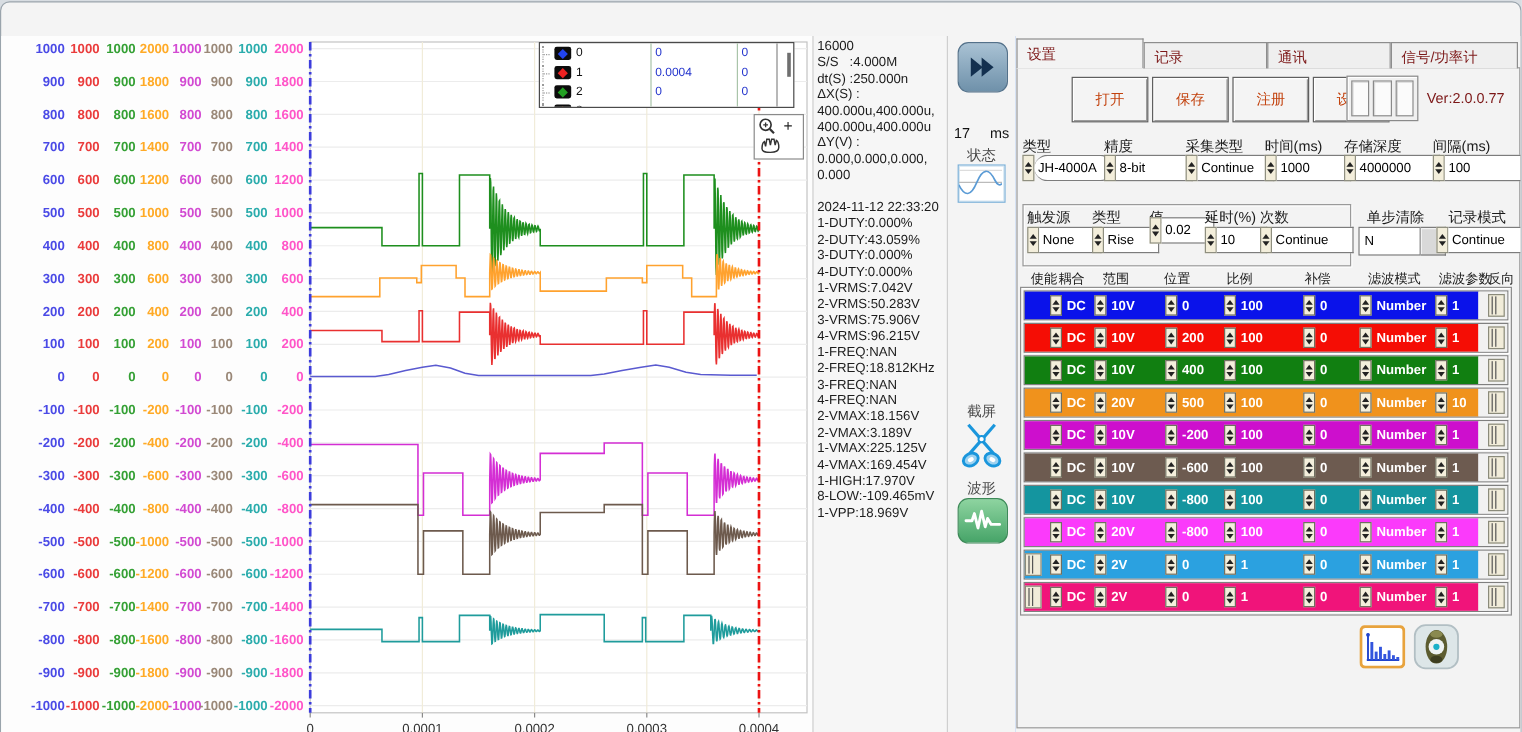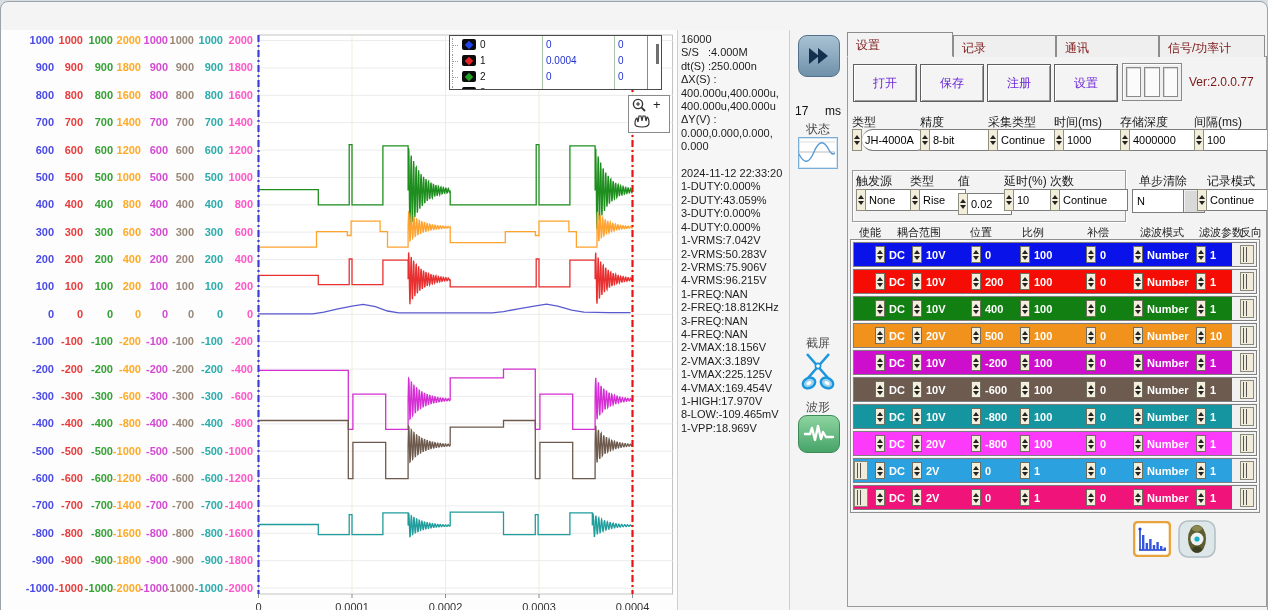--- a/index.html
+++ b/index.html
@@ -50,21 +50,21 @@
   
   .rpanel{position:absolute;left:845px;top:28px;width:423px;height:580px;background:#f4f4f4;}
   .tabbar{position:absolute;left:1px;top:2px;right:2px;height:25px;display:flex;z-index:2;}
   .tab{box-sizing:border-box;font-size:12px;color:#7c1717;padding:4px 0 0 8px;
        border:1px solid #8d8d8d;background:#efefef;height:22px;margin-top:3px;border-bottom:none;}
   .tab.active{height:25px;margin-top:0;background:#f3f3f3;border-bottom:1px solid #f3f3f3;}
   .tabpage{position:absolute;left:1px;top:26px;right:2px;bottom:3px;border:1px solid #9a9a9a;
            background:#f3f3f3;}
   .wbtn{position:absolute;width:62px;height:36px;background:#f4f4f4;border:1px solid #5f5f5f;
         box-shadow:inset 1px 1px 0 #ffffff,inset -1px -1px 0 #9b9b9b;
-        font-size:12px;color:#6d28d9;display:flex;align-items:center;justify-content:center;}
+        font-size:12px;color:#c2410c;display:flex;align-items:center;justify-content:center;margin-left:40px;}
   .cellbox{position:absolute;left:274px;top:6px;width:60px;height:38px;border:1px solid #8a8a8a;
            box-shadow:inset 1px 1px 0 #fff;background:#f0f0f0;display:flex;gap:3px;padding:3px;box-sizing:border-box;}
   .cell{flex:1;background:#fbfbfb;border:1px solid #8a8a8a;box-shadow:inset 1px 1px 0 #d9d9d9;}
   .ver{position:absolute;left:341px;top:18px;font-size:12px;color:#7c1717;}
   .flabel{position:absolute;font-size:12px;color:#1a1a1a;white-space:nowrap;}
   .spinctl{position:absolute;display:flex;height:22px;}
   .spin-arrows{width:10px;background:#f3eedb;border:1px solid #8f8f80;box-sizing:border-box;
                display:flex;flex-direction:column;align-items:center;justify-content:center;gap:2px;flex:none;}
   .arr{width:0;height:0;border-left:3px solid transparent;border-right:3px solid transparent;}
   .arr.up{border-bottom:4px solid #222;}
@@ -398,21 +398,21 @@
       <div class="line">0.000,0.000,0.000,</div>
       <div class="line">0.000</div>
       <div class="line"> </div>
       <div class="line">2024-11-12 22:33:20</div>
       <div class="line">1-DUTY:0.000%</div>
       <div class="line">2-DUTY:43.059%</div>
       <div class="line">3-DUTY:0.000%</div>
       <div class="line">4-DUTY:0.000%</div>
       <div class="line">1-VRMS:7.042V</div>
       <div class="line">2-VRMS:50.283V</div>
-      <div class="line">2-VRMS:75.906V</div>
+      <div class="line">3-VRMS:75.906V</div>
       <div class="line">4-VRMS:96.215V</div>
       <div class="line">1-FREQ:NAN</div>
       <div class="line">2-FREQ:18.812KHz</div>
       <div class="line">3-FREQ:NAN</div>
       <div class="line">4-FREQ:NAN</div>
       <div class="line">2-VMAX:18.156V</div>
       <div class="line">2-VMAX:3.189V</div>
       <div class="line">1-VMAX:225.125V</div>
       <div class="line">4-VMAX:169.454V</div>
       <div class="line">1-HIGH:17.970V</div>
@@ -541,21 +541,21 @@
           </div>
           <div class="flabel" style="left: 62px; top: 116px;">类型</div>
           <div class="spinctl" style="left: 62px; top: 132px;">
             <div class="spin-arrows">
               <i class="arr up"></i>
               <i class="arr dn"></i>
             </div>
             <div class="spin-field" style="width: 46px;">Rise</div>
           </div>
           <div class="flabel" style="left: 110px; top: 116px;">值</div>
-          <div class="spinctl" style="left: 110px; top: 136px;">
+          <div class="spinctl" style="left: 110px; top: 124px;">
             <div class="spin-arrows">
               <i class="arr up"></i>
               <i class="arr dn"></i>
             </div>
             <div class="spin-field" style="width: 44px;">0.02</div>
           </div>
           <div class="flabel" style="left: 156px; top: 116px;">延时(%)</div>
           <div class="spinctl" style="left: 156px; top: 132px;">
             <div class="spin-arrows">
               <i class="arr up"></i>
@@ -584,21 +584,21 @@
             <div class="spin-arrows">
               <i class="arr up"></i>
               <i class="arr dn"></i>
             </div>
             <div class="spin-field" style="width: 64px;">Continue</div>
           </div>
         </div>
 
       <div id="chanheaders">
           <div class="hdr" style="left: 11px; top: 168px;">使能</div>
-          <div class="hdr" style="left: 49px; top: 168px;">耦合</div>
+          <div class="hdr" style="left: 34px; top: 168px;">耦合</div>
           <div class="hdr" style="left: 71px; top: 168px;">范围</div>
           <div class="hdr" style="left: 122px; top: 168px;">位置</div>
           <div class="hdr" style="left: 174px; top: 168px;">比例</div>
           <div class="hdr" style="left: 239px; top: 168px;">补偿</div>
           <div class="hdr" style="left: 292px; top: 168px;">滤波模式</div>
           <div class="hdr" style="left: 351px; top: 168px;">滤波参数</div>
           <div class="hdr" style="left: 392px; top: 168px;">反向</div>
         </div>
       <div class="chantable" id="chanrows">
           <div class="chanrow">

